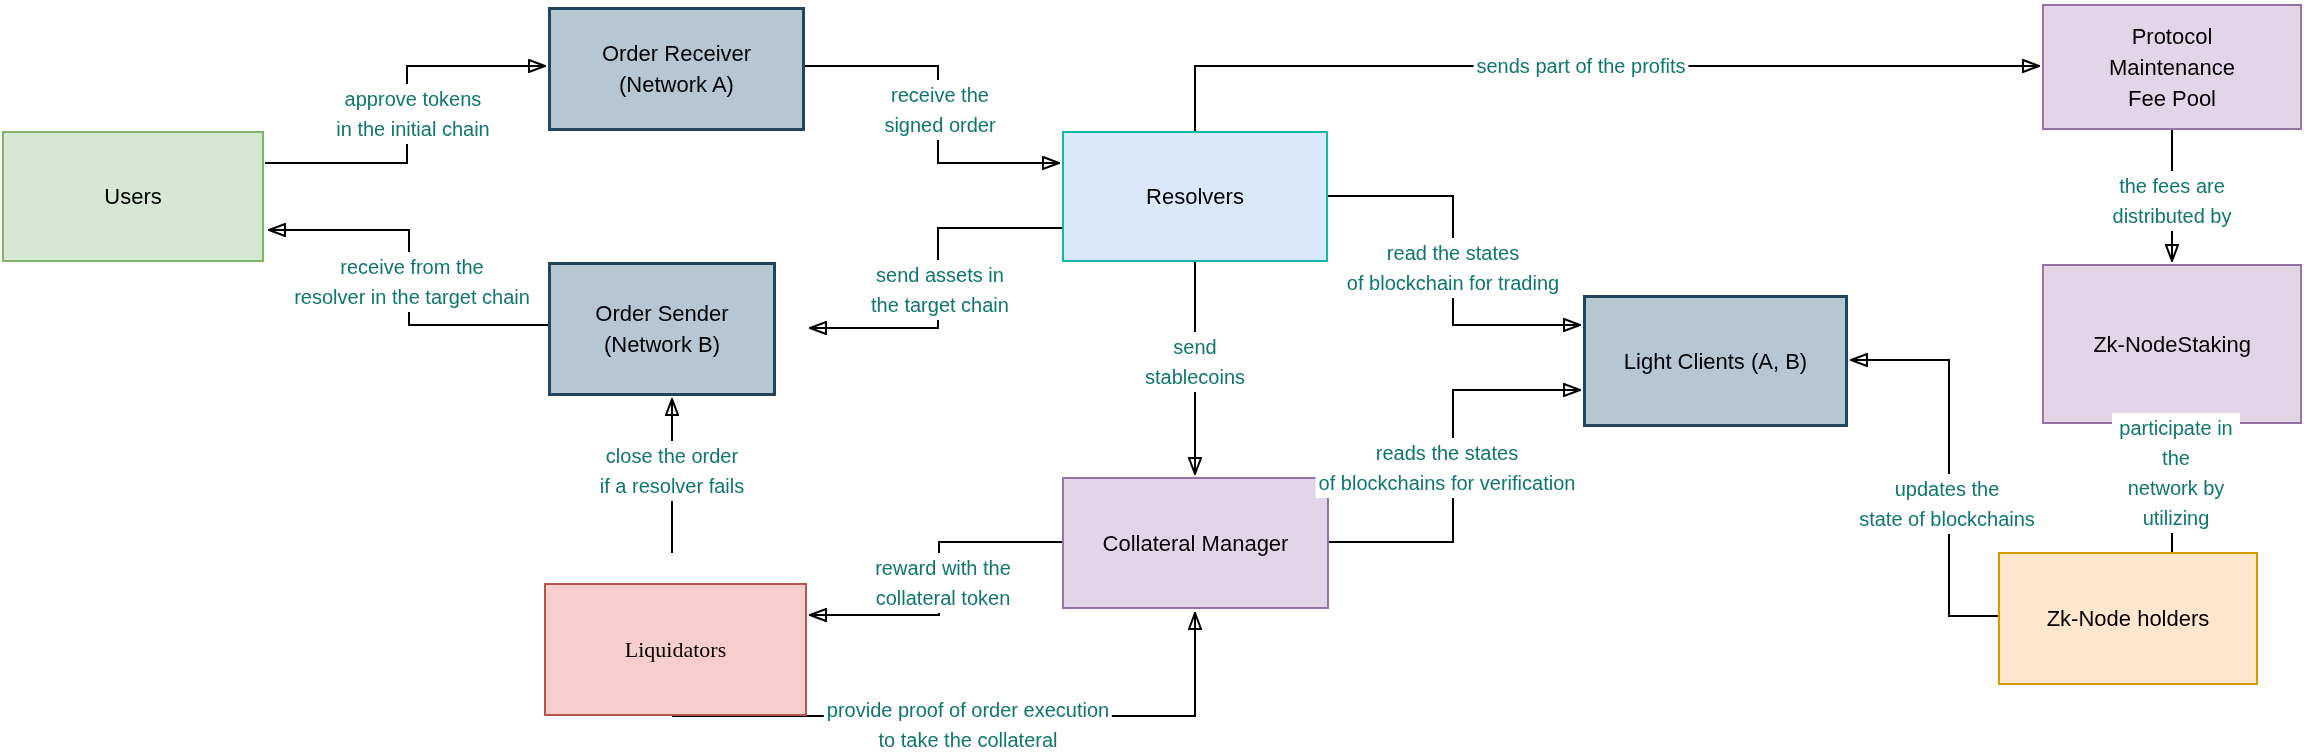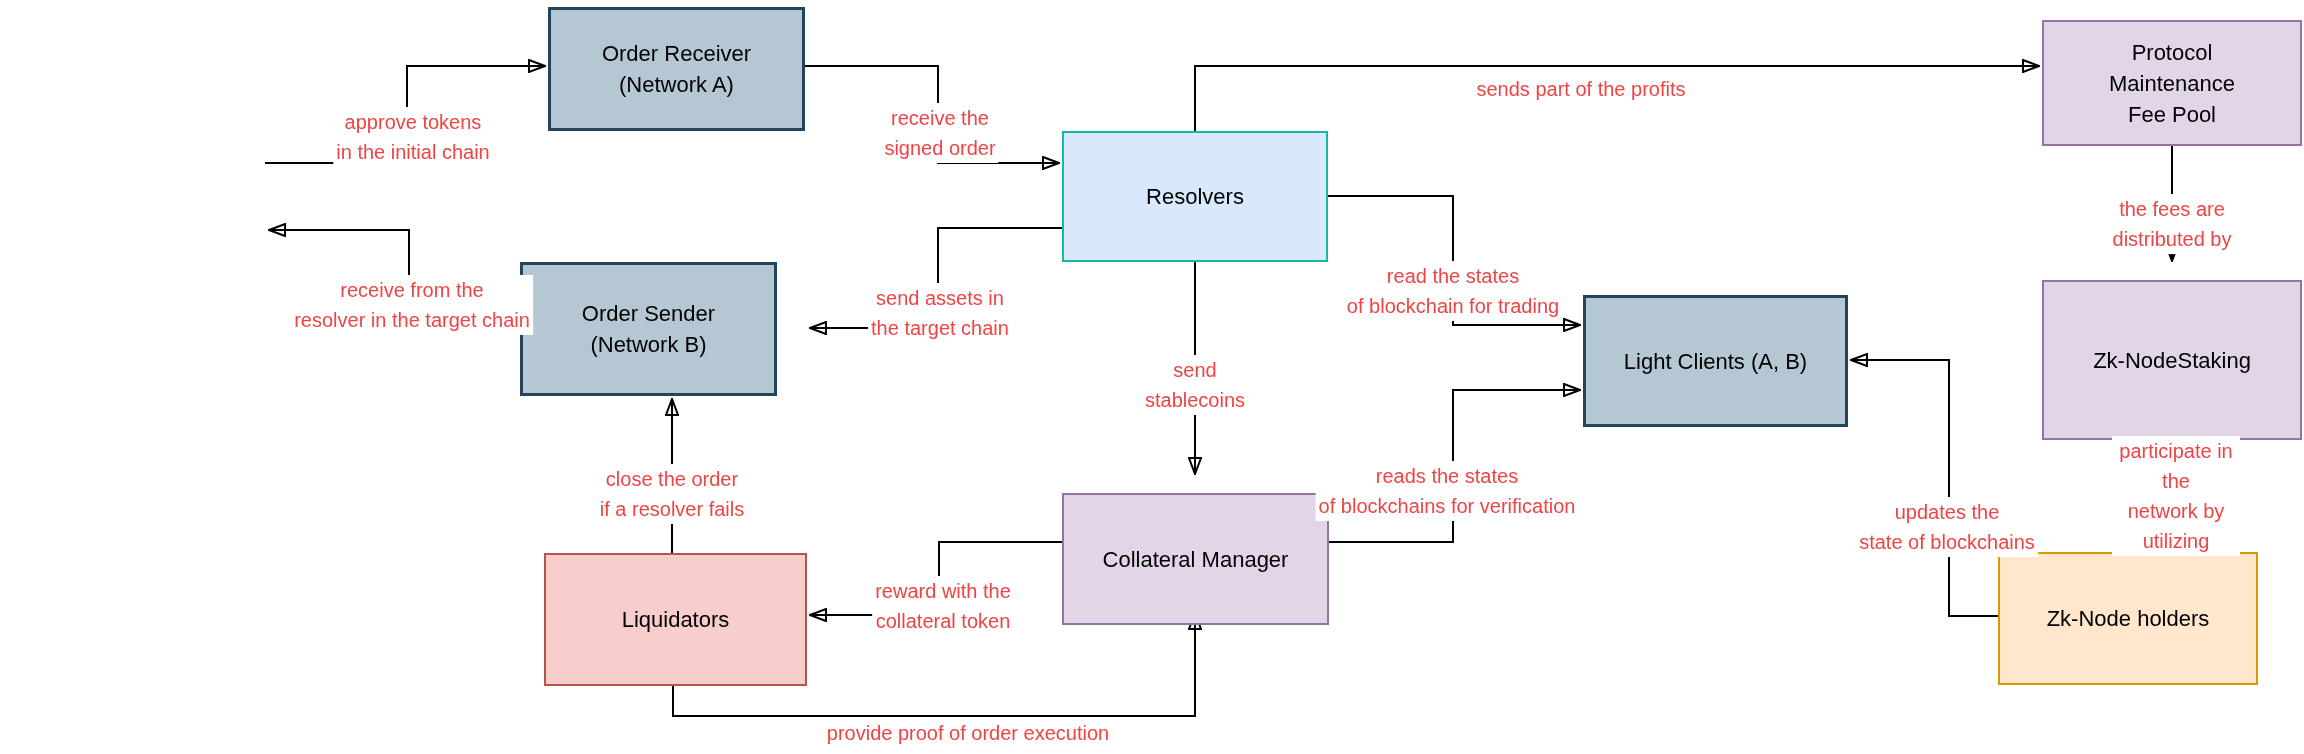--- a/index.html
+++ b/index.html
@@ -33,35 +33,34 @@
     justify-content: center;
     text-align: center;
     font-size: 22px;
     line-height: 31px;
     color: #000000;
     white-space: pre-line;
     box-sizing: border-box;
   }
   .c-green   { background: #d5e8d4; border: 2px solid #82b366; }
   .c-blue    { background: #dae8fc; border: 2px solid #14b8a6; }
-  .c-purple  { background: #e1d5e7; border: 2px solid #9673a6; margin-top: 16px; }
+  .c-purple  { background: #e1d5e7; border: 2px solid #9673a6; }
   .c-red     { background: #f8cecc; border: 2px solid #b85450; }
   .c-orange  { background: #ffe6cc; border: 2px solid #d79b00; }
   .c-bluegray{ background: #b4c7d3; border: 3px solid #23445d; }
   .edge-label {
     position: absolute;
     transform: translate(-50%, -50%);
     background: #ffffff;
     padding: 0 3px;
     text-align: center;
     font-size: 20px;
     line-height: 30px;
-    color: #ef4444;
+    color: #0f766e;
     white-space: pre-line;
-    margin-top: 23px;
   }
 </style>
 </head>
 <body>
 
 <div id="canvas">
 
   <svg id="edge-layer" viewBox="0 0 2304 754" xmlns="http://www.w3.org/2000/svg">
     <defs>
       <marker id="ah" viewBox="0 0 18 14" refX="17" refY="7" markerWidth="18" markerHeight="14" orient="auto" markerUnits="userSpaceOnUse">
@@ -77,36 +76,39 @@
     <path d="M1195,262 V474" marker-end="url(#ah)"></path>
     <path d="M1329,542 H1453 V390 H1580" marker-end="url(#ah)"></path>
     <path d="M1062,542 H939 V615 H810" marker-end="url(#ah)"></path>
     <path d="M672,553 V399" marker-end="url(#ah)"></path>
     <path d="M673,686 V716 H1195 V613" marker-end="url(#ah)"></path>
     <path d="M2172,130 V261" marker-end="url(#ah)"></path>
     <path d="M2172,552 V397" marker-end="url(#ah)"></path>
     <path d="M2042,616 H1949 V360 H1851" marker-end="url(#ah)"></path>
   </svg>
 
+  <div class="node c-green" style="left:2px; top:131px; width:262px; height:131px;">
+    <span>Users</span>
+  </div>
 
   <div class="node c-bluegray" style="left:548px; top:7px; width:257px; height:124px;">
     <span>Order Receiver
 (Network A)</span>
   </div>
 
-  <div class="node c-bluegray" style="left:520px; top:262px; width:257px; height:134px;">
+  <div class="node c-bluegray" style="left:548px; top:262px; width:228px; height:134px;">
     <span>Order Sender
 (Network B)</span>
   </div>
 
   <div class="node c-blue" style="left:1062px; top:131px; width:266px; height:131px;">
     <span>Resolvers</span>
   </div>
 
-  <div class="node c-red" style="left:544px; top:553px; width:263px; height:133px;">
+  <div class="node c-red" style="left:544px; top:583px; width:263px; height:133px;font-family:Liberation Serif, serif;">
     <span>Liquidators</span>
   </div>
 
   <div class="node c-purple" style="left:1062px; top:477px; width:267px; height:132px;">
     <span>Collateral Manager</span>
   </div>
 
   <div class="node c-bluegray" style="left:1583px; top:295px; width:265px; height:132px;">
     <span>Light Clients (A, B)</span>
   </div>

